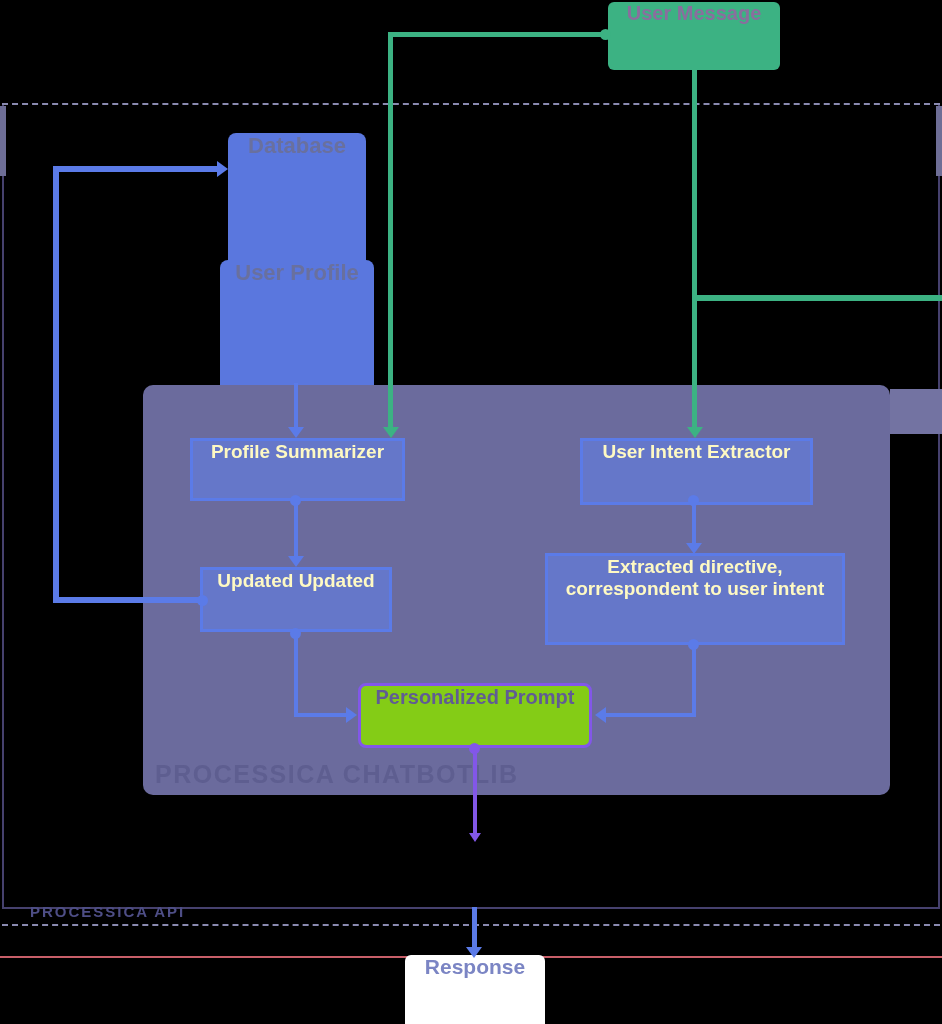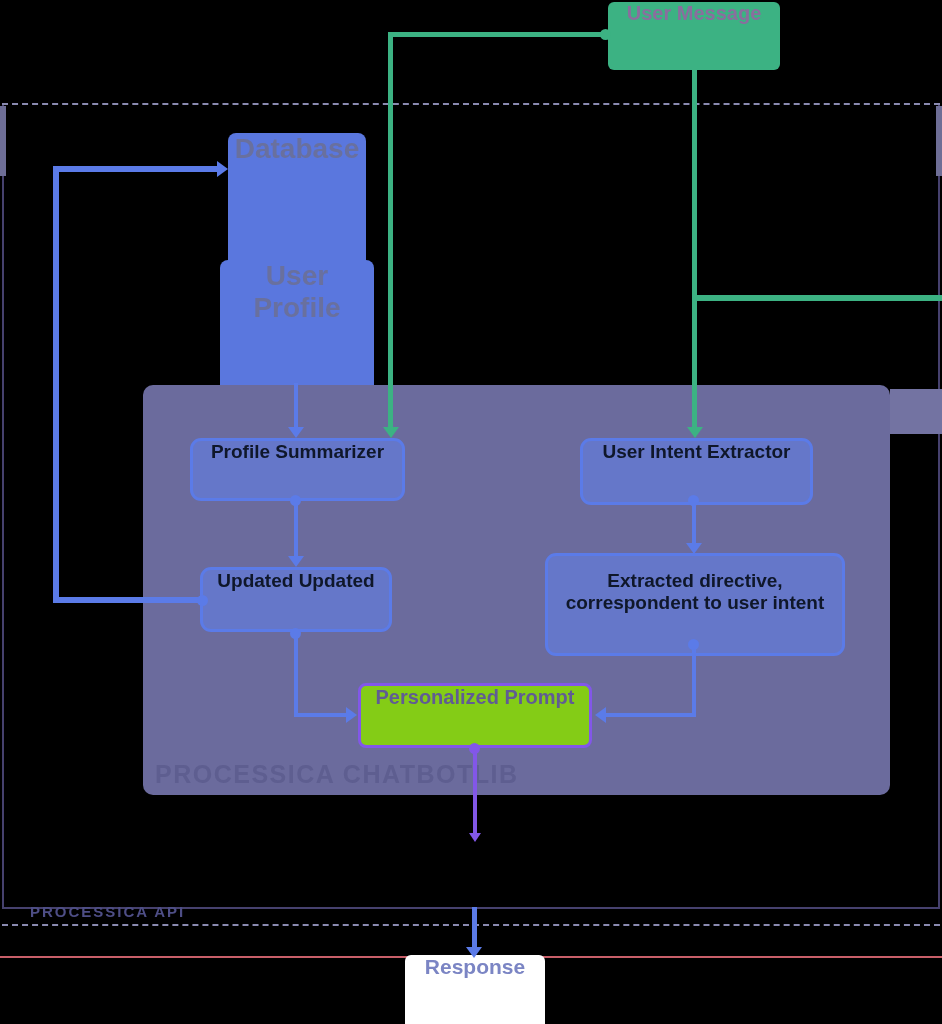--- a/index.html
+++ b/index.html
@@ -24,24 +24,24 @@
   .api-label{
     font-size:15px;font-weight:bold;letter-spacing:2px;
     color:#4E4E86;text-transform:uppercase;white-space:nowrap;z-index:2;
   }
   
   .node{
     display:flex;align-items:flex-start;justify-content:center;text-align:center;
     font-weight:bold;z-index:3;box-sizing:border-box;
   }
   .node-green{background:#3CB283;border-radius:6px;color:#8A6E9E;font-size:20px;}
-  .node-blue{background:#5A77DE;border-radius:8px;color:#69709E;font-size:28px;}
+  .node-blue{background:#5A77DE;border-radius:8px;color:#69709E;font-size:22px;}
   .node-inner{
-    background:#6577C9;border:3px solid #5B7BE8;border-radius:11px;
-    color:#0f172a;font-size:19px;
+    background:#6577C9;border:3px solid #5B7BE8;border-radius:0;
+    color:#fef9c3;font-size:19px;
   }
   .node-purple{
     background:#84cc16;border:3px solid #8257E8;border-radius:8px;
     color:#605C94;font-size:20px;
   }
   .node-red{background:#ffffff;border-radius:6px;color:#7B85C4;font-size:21px;}
   
   .line{z-index:4;}
   .line-green{background:#3CB283;}
   .line-blue{background:#5B7BE8;}
@@ -143,21 +143,21 @@
   </div>
 
   <div class="abs node node-inner" style="left:580px;top:438px;width:233px;height:67px;">
     <span>User Intent Extractor</span>
   </div>
 
   <div class="abs node node-inner" style="left:200px;top:567px;width:192px;height:65px;">
     <span>Updated Updated</span>
   </div>
 
-  <div class="abs node node-inner" style="left:545px;top:553px;width:300px;height:103px;padding:14px 14px;">
+  <div class="abs node node-inner" style="left:545px;top:553px;width:300px;height:92px;padding:0 14px;">
     <span>Extracted directive, correspondent to user intent</span>
   </div>
 
   <div class="abs node node-purple" style="left:358px;top:683px;width:234px;height:65px;">
     <span>Personalized Prompt</span>
   </div>
 
 
   <div class="abs node node-red" style="left:405px;top:955px;width:140px;height:69px;border-radius:6px 6px 0 0;">
     <span>Response</span>

